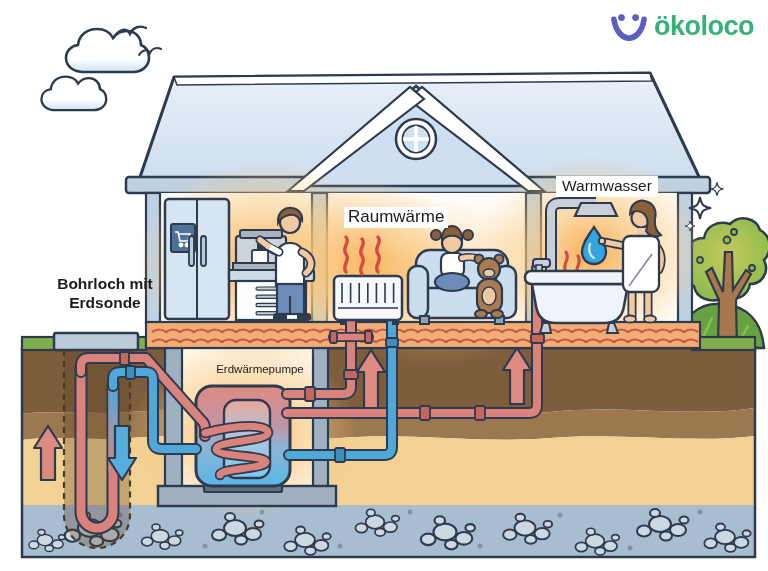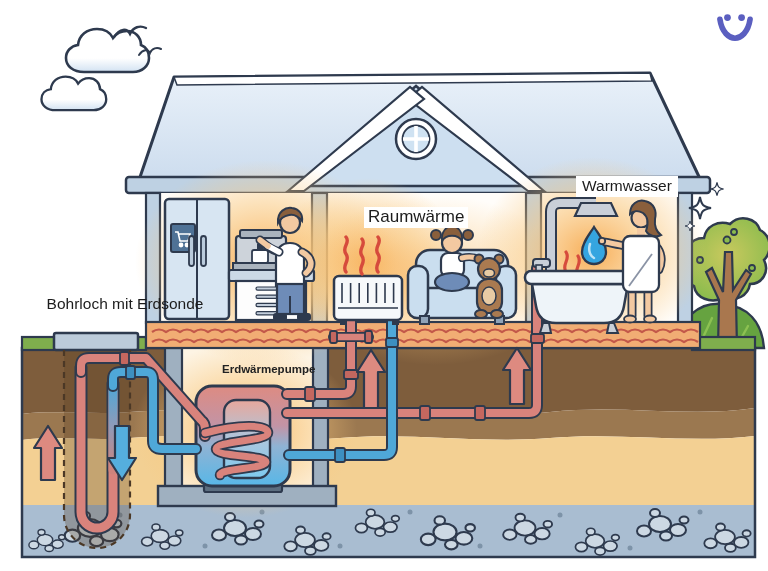--- a/index.html
+++ b/index.html
@@ -1,23 +1,23 @@
 <!DOCTYPE html>
 <html><head>
 <meta charset="utf-8">
 <style>
   html,body{margin:0;padding:0;background:#fff;}
   #canvas{position:relative;width:768px;height:571px;background:#ffffff;overflow:hidden;
           font-family:"Liberation Sans",sans-serif;}
   #scene{position:absolute;left:0;top:0;}
-  .lbl{position:absolute;color:#1c1c1c;line-height:1.22;margin-left:20px;}
-  .lbl-borehole{left:26px;top:295px;width:158px;text-align:center;font-size:15.5px;}
+  .lbl{position:absolute;color:#1c1c1c;line-height:1.22;}
+  .lbl-borehole{left:26px;top:275px;width:158px;text-align:center;font-size:15.5px;font-weight:bold;}
   .lbl-raum{left:344px;top:207px;font-size:17px;background:#fff;padding:0 4px;white-space:nowrap;}
   .lbl-warm{left:556px;top:176px;font-size:15.5px;background:#fff;padding:1px 6px;white-space:nowrap;}
-  .lbl-pump{left:202px;top:362px;width:116px;text-align:left;font-size:11.5px;color:#222;font-weight:bold;}
+  .lbl-pump{left:202px;top:362px;width:116px;text-align:center;font-size:11.5px;color:#222;}
   .logo{position:absolute;top:10px;right:14px;display:flex;align-items:center;gap:6px;}
   .logo-text{font-weight:bold;font-size:27px;color:#34b27a;letter-spacing:-0.5px;}
 </style>
 </head>
 <body>
 
 <div id="canvas">
 <svg id="scene" width="768" height="571" viewBox="0 0 768 571">
 <defs>
   <linearGradient id="cloudGrad" x1="0" y1="0" x2="0" y2="1">
@@ -342,14 +342,15 @@
 <div class="lbl lbl-raum">Raumwärme</div>
 <div class="lbl lbl-warm">Warmwasser</div>
 <div class="lbl lbl-pump">Erdwärmepumpe</div>
 
 <div class="logo">
   <svg width="38" height="32" viewBox="0 0 40 34">
     <circle cx="12" cy="8" r="3.6" fill="#5b5fc0"></circle>
     <circle cx="27" cy="8" r="3.6" fill="#5b5fc0"></circle>
     <path d="M4,10 C6,24 14,30 20,30 C26,30 34,24 36,10" fill="none" stroke="#5b5fc0" stroke-width="6" stroke-linecap="round"></path>
   </svg>
+  <span class="logo-text">ökoloco</span>
 </div>
 </div>
 
 </body></html>

